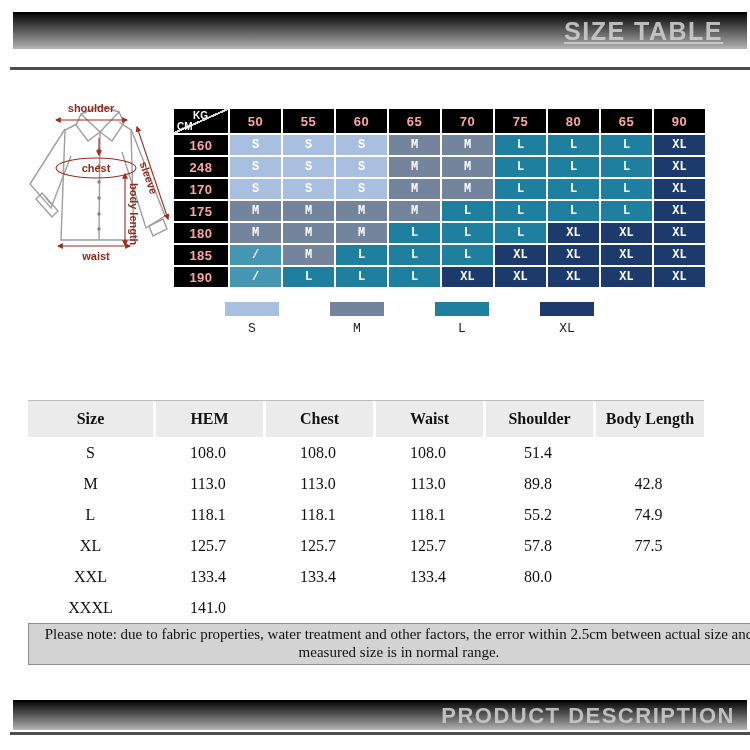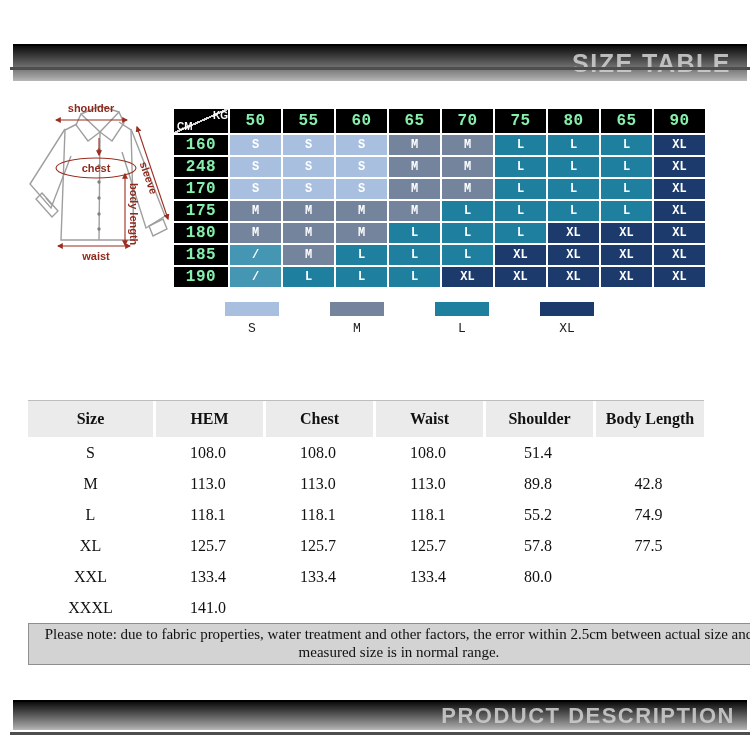--- a/index.html
+++ b/index.html
@@ -4,50 +4,50 @@
 <style>
   html,body{margin:0;padding:0;background:#fff;}
   #canvas{position:relative;width:750px;height:750px;background:#fff;overflow:hidden;
           font-family:"Liberation Sans",sans-serif;}
 
   
   .bar{position:absolute;left:13px;width:734px;box-sizing:border-box;
        background:linear-gradient(180deg,#0c0c0c 0%,#4a4a4a 38%,#9e9e9e 88%,#b8b8b8 100%);
        border-top:2px solid #000;color:rgba(206,206,206,.88);text-align:right;
        font-weight:bold;letter-spacing:1.5px;}
-  #topbar{top:44px;height:37px;line-height:35px;font-size:25px;padding-right:16px;}
+  #topbar{top:12px;height:37px;line-height:35px;font-size:25px;padding-right:24px;text-decoration:underline;}
   #botbar{top:700px;height:30px;line-height:28px;font-size:22px;padding-right:12px;}
   .underline{position:absolute;left:10px;width:740px;height:3px;background:#4e4e4e;}
   #topline{top:67px;} #botline{top:732px;}
 
   
   #diagram{position:absolute;left:25px;top:98px;width:150px;height:185px;}
   #diagram svg{position:absolute;left:0;top:0;}
   .dlabel{position:absolute;color:#8f2a1e;font-weight:bold;font-size:11px;line-height:12px;
           font-family:"Liberation Sans",sans-serif;}
   #lbl-shoulder{top:4px;left:16px;width:100px;text-align:center;}
   #lbl-chest{top:64px;left:26px;width:90px;text-align:center;}
   #lbl-bodylength{left:103px;top:80px;height:72px;writing-mode:vertical-rl;text-align:center;}
   #lbl-waist{top:152px;left:26px;width:90px;text-align:center;}
   #lbl-sleeve{left:124px;top:62px;width:60px;transform:rotate(71deg);transform-origin:left top;}
 
   
   #matrix{position:absolute;left:174px;top:109px;display:grid;
           grid-template-columns:54px repeat(9,51px);
           grid-template-rows:24px repeat(7,20px);gap:2px;background:#fff;}
   .mx-cell{display:flex;align-items:center;justify-content:center;}
-  .mx-head{background:#000;color:#86efac;font-weight:bold;font-size:16px;
-           font-family:Liberation Mono, monospace;letter-spacing:.5px;}
+  .mx-head{background:#000;color:#fca5a5;font-weight:bold;font-size:13px;
+           font-family:Liberation Sans, sans-serif;letter-spacing:.5px;}
   .mx-val{color:#fff;font-weight:bold;font-size:12px;
           font-family:"Liberation Mono","DejaVu Sans Mono",monospace;}
   #mx-corner{position:relative;background:
       linear-gradient(to bottom right,transparent calc(50% - 1px),#d9d9d9 calc(50% - 1px),
                       #d9d9d9 calc(50% + 1px),transparent calc(50% + 1px)),#000;
       color:#fff;font-weight:bold;font-size:10px;}
-  #mx-corner .kg{position:absolute;top:1px;right:0;}
+  #mx-corner .kg{position:absolute;top:1px;right:20px;}
   #mx-corner .cm{position:absolute;bottom:1px;left:3px;}
 
   
   #legend{position:absolute;left:0;top:302px;width:750px;display:flex;padding-left:225px;
           box-sizing:border-box;}
   .lg-item{width:54px;margin-right:51px;text-align:center;}
   .lg-swatch{width:54px;height:14px;}
   .lg-label{margin-top:5px;font:13px "Liberation Mono","DejaVu Sans Mono",monospace;color:#1c1c1c;}
 
   

